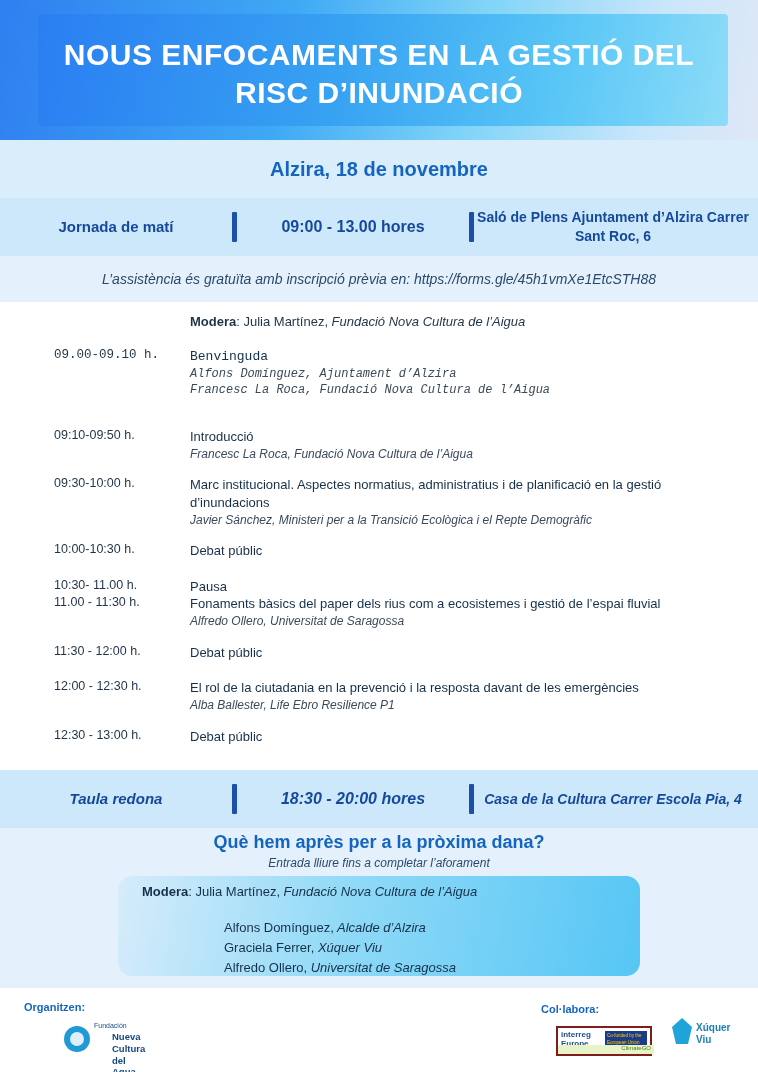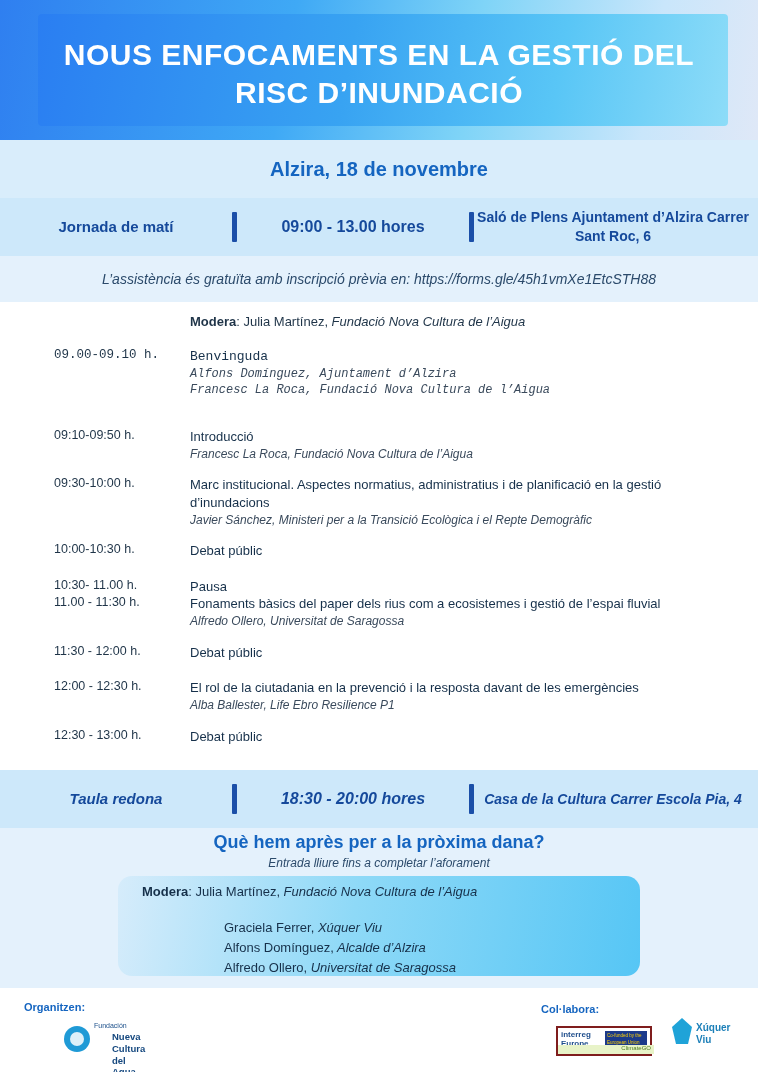--- a/index.html
+++ b/index.html
@@ -392,22 +392,22 @@
   </div>
 
   <div class="sub-band"></div>
   <div class="taula-title">Què hem après per a la pròxima dana?</div>
   <div class="taula-note">Entrada lliure fins a completar l’aforament</div>
   <div class="panel-box"></div>
   <div class="panel-mod">
     <b>Modera</b><span>: Julia Martínez, </span><i>Fundació Nova Cultura de l’Aigua</i>
   </div>
   <div class="panel-list" id="panel-list">
+      <div><span>Alfons Domínguez,</span><i> Alcalde d’Alzira</i></div>
       <div><span>Graciela Ferrer,</span><i> Xúquer Viu</i></div>
-      <div><span>Alfons Domínguez,</span><i> Alcalde d’Alzira</i></div>
       <div><span>Alfredo Ollero,</span><i> Universitat de Saragossa</i></div>
     </div>
 
   <div class="foot-left-label">Organitzen:</div>
   <div class="foot-right-label">Col·labora:</div>
 
   <div class="logo logo-nca">
     <div class="nca-circle"></div>
     <div class="nca-text">
       <div>Fundación</div>

